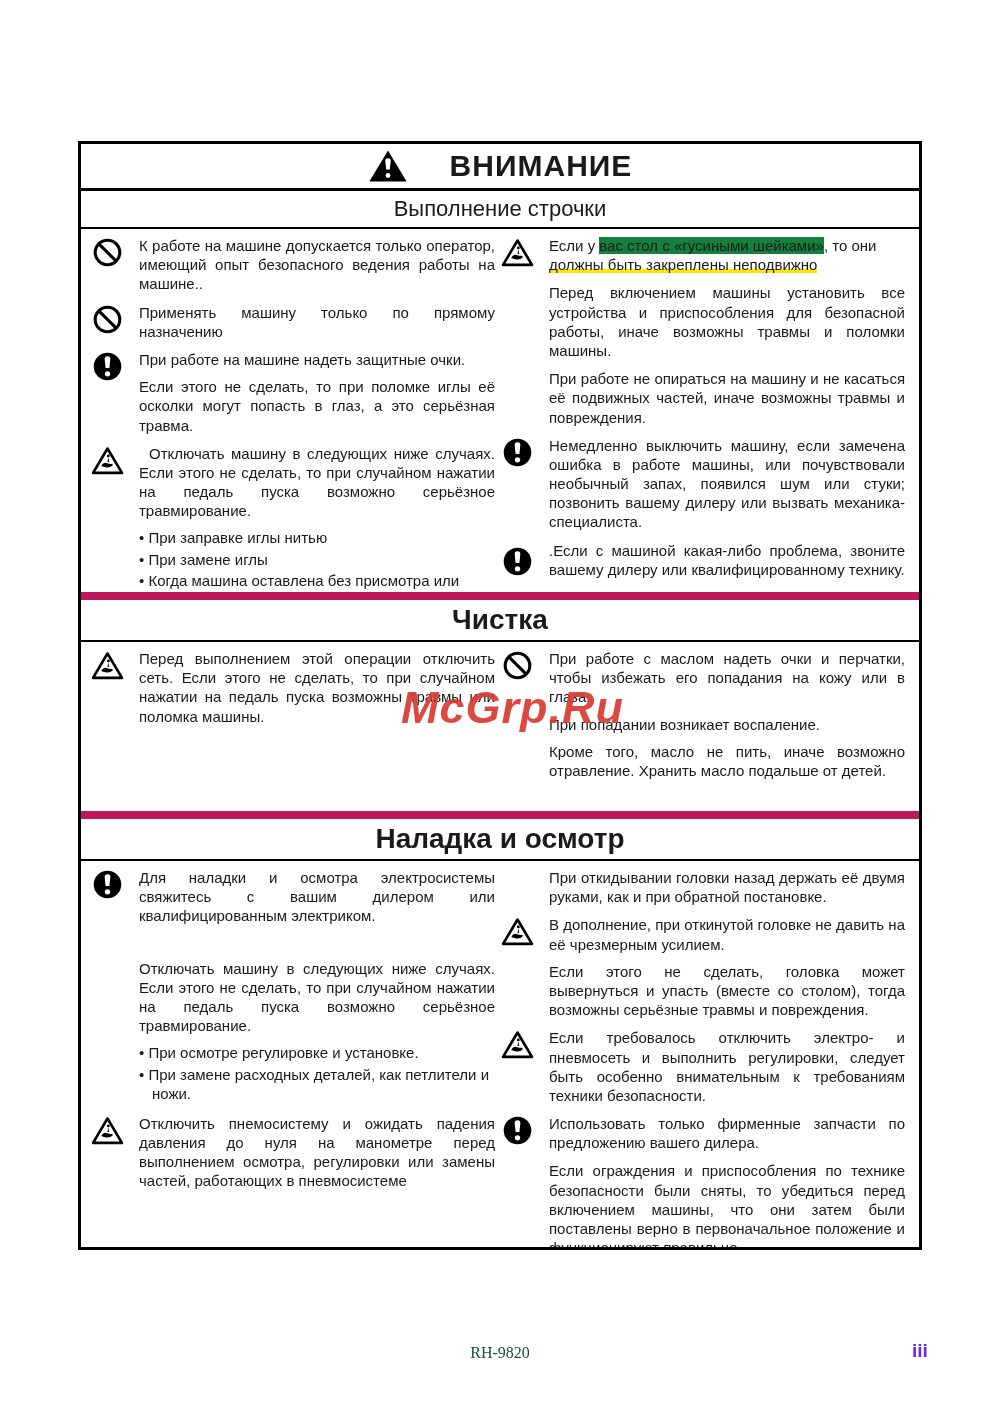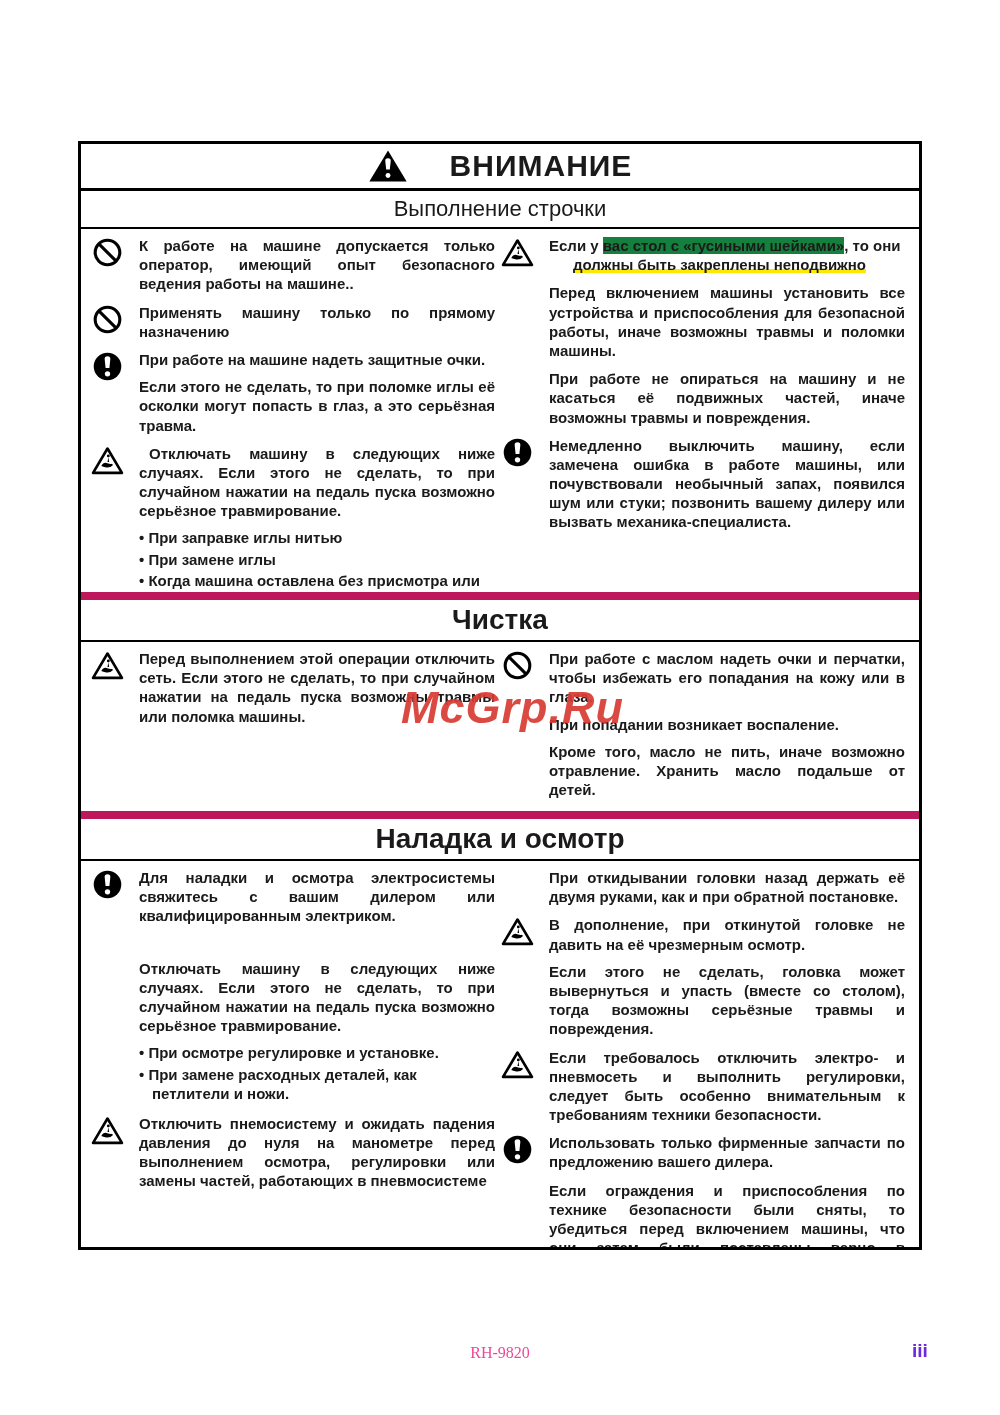--- a/index.html
+++ b/index.html
@@ -20,34 +20,34 @@
   .c1{height:352px;}
   .c2{height:158px;}
   .c3{flex:1;}
   .col{width:50%;display:flex;flex-direction:column;padding-right:6px;}
   .item{display:flex;margin-bottom:9px;}
   .icon-cell{flex:0 0 48px;padding-top:1px;}
   .icon-cell svg{width:33px;height:31px;display:block;}
   .icon-cell.empty{visibility:hidden;}
   .item.icon-bottom{position:relative;}
   .item.icon-bottom .icon-cell{align-self:flex-end;padding-bottom:2px;}
-  .body{flex:1;min-width:0;font-weight:bold;}
+  .body{flex:1;min-width:0;}
   .body p{margin:0 0 8px;font-size:15px;line-height:1.28;text-align:justify;}
   .body p:last-child{margin-bottom:0;}
   ul.bullets{margin:2px 0 0;padding:0;list-style:none;}
   ul.bullets li{font-size:15px;line-height:1.28;margin:0 0 2px;padding-left:13px;text-indent:-13px;}
   ul.bullets li::before{content:"\2022  ";}
   .indent{ text-indent:10px; }
   .hl{background:#15803d;}
-  .hl-under{background:linear-gradient(to bottom, transparent 78%, #ffe800 78%);margin-left:24px;}
+  .hl-under{background:linear-gradient(to bottom, transparent 78%, #ffe800 78%);}
   .gap-top{margin-top:24px;}
   .watermark{position:absolute;left:401px;top:682px;font-size:45px;font-weight:bold;
              font-style:italic;color:#d93b33;z-index:5;letter-spacing:1px;opacity:.92;}
   .footer-model{position:absolute;top:1344px;left:0;width:1000px;text-align:center;
-                font-family:"Liberation Serif", serif;font-size:16px;color:#ec4899;}
+                font-family:"Liberation Serif", serif;font-size:16px;color:#14532d;}
   .footer-page{position:absolute;top:1340px;left:912px;font-size:19px;font-weight:bold;color:#6d28d9;}
 </style>
 </head>
 <body>
 
 <div class="doc-box">
 
   <div class="doc-header">
     <span class="warn-tri">
       <svg viewBox="0 0 44 38">
@@ -162,20 +162,32 @@
               <circle cx="18" cy="18" r="16" fill="#000"></circle>
               <path d="M18 6c2.3 0 3.5 1.3 3.3 3.3l-1.1 10.4h-4.4L14.7 9.3C14.5 7.3 15.7 6 18 6z" fill="#fff"></path>
               <circle cx="18" cy="26.5" r="3.1" fill="#fff"></circle>
             </svg>
           </span>
         <div class="body">
             <p>Немедленно выключить машину, если замечена ошибка в работе машины, или почувствовали необычный запах, появился шум или стуки; позвонить вашему дилеру или вызвать механика-специалиста.</p>
           </div>
       </div>
 
+      <div class="item icon-bottom">
+        <span class="icon-cell">
+            <svg viewBox="0 0 36 36">
+              <circle cx="18" cy="18" r="16" fill="#000"></circle>
+              <path d="M18 6c2.3 0 3.5 1.3 3.3 3.3l-1.1 10.4h-4.4L14.7 9.3C14.5 7.3 15.7 6 18 6z" fill="#fff"></path>
+              <circle cx="18" cy="26.5" r="3.1" fill="#fff"></circle>
+            </svg>
+          </span>
+        <div class="body">
+            <p>.Если с машиной какая-либо проблема, звоните вашему дилеру или квалифицированному технику.</p>
+          </div>
+      </div>
 
     </div>
   </div>
 
   <div class="section-heading mid">Чистка</div>
 
   <div class="section-content c2">
     <div class="col">
       <div class="item">
         <span class="icon-cell">
@@ -269,21 +281,21 @@
       <div class="item">
         <span class="icon-cell">
             <svg viewBox="0 0 40 36">
               <path d="M20 3.5 L37.5 33 H2.5 Z" fill="none" stroke="#000" stroke-width="3.2" stroke-linejoin="round"></path>
               <circle cx="21" cy="12.5" r="1.7" fill="#000"></circle>
               <path d="M21 14.2l-1 5.6h2z" fill="#000"></path>
               <path d="M12.5 24.8q2.6-5.2 7.2-3.6 4 1.4 5.6.6l1.4 1.6q-3.2 3.6-8.2 3-4-.4-6-1.6z" fill="#000"></path>
             </svg>
           </span>
         <div class="body">
-          <p>В дополнение, при откинутой головке не давить на её чрезмерным осмотр.</p>
+          <p>В дополнение, при откинутой головке не давить на её чрезмерным усилием.</p>
           <p>Если этого не сделать, головка может вывернуться и упасть (вместе со столом), тогда возможны серьёзные травмы и повреждения.</p>
         </div>
       </div>
 
       <div class="item">
         <span class="icon-cell">
             <svg viewBox="0 0 40 36">
               <path d="M20 3.5 L37.5 33 H2.5 Z" fill="none" stroke="#000" stroke-width="3.2" stroke-linejoin="round"></path>
               <circle cx="21" cy="12.5" r="1.7" fill="#000"></circle>
               <path d="M21 14.2l-1 5.6h2z" fill="#000"></path>

